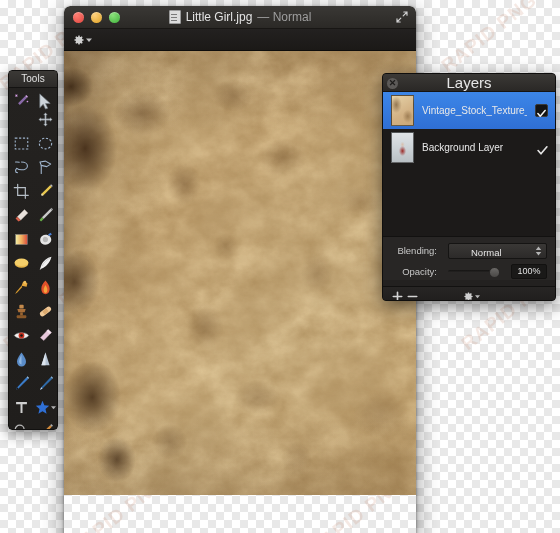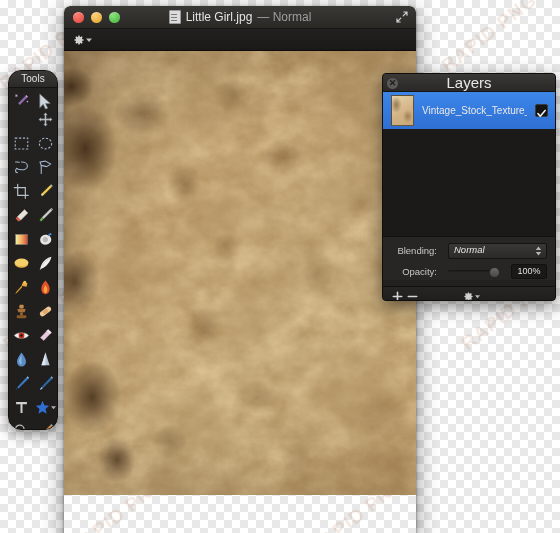--- a/index.html
+++ b/index.html
@@ -169,21 +169,21 @@
 
   
   #tools-palette {
     position: absolute;
     left: 8px;
     top: 70px;
     width: 48px;
     height: 358px;
     background: linear-gradient(to bottom, #2e2c2a 0%, #242220 6px, #201e1c 100%);
     border: 1px solid #121110;
-    border-radius: 13px;
+    border-radius: 4px;
     box-shadow: 0 4px 14px rgba(0,0,0,0.5);
     overflow: hidden;
   }
   #tools-title {
     height: 16px;
     line-height: 16px;
     text-align: center;
     font-size: 10px;
     color: #e2e2e2;
     background: linear-gradient(to bottom, #3b3936, #2c2a28);
@@ -310,23 +310,22 @@
     flex: none;
   }
   #blend-select {
     position: relative;
     flex: 1;
     height: 14px;
     background: linear-gradient(to bottom, #3a3836, #2c2a29);
     border: 1px solid #151413;
     border-radius: 2px;
     display: flex;
-    align-items: flex-start;
-    padding-left: 5px;
-    font-style: italic;
+    align-items: flex-end;
+    padding-left: 22px;
   }
   #blend-value {
     font-size: 9.5px;
     color: #e4e4e4;
   }
   #blend-arrows {
     position: absolute;
     right: 4px; top: 2px;
     color: #b4b4b4;
   }
@@ -664,20 +663,29 @@
       <div class="layer-row selected">
         <div class="layer-thumb thumb-texture"></div>
         <div class="layer-name">Vintage_Stock_Texture_1_b...</div>
         <div class="layer-check">
           <svg width="9" height="9" viewBox="0 0 10 10" style="margin:1px;">
             <path d="M1 5 L3.6 8 L9 1.6" stroke="#f4f4f4" stroke-width="1.7" fill="none" stroke-linecap="round" stroke-linejoin="round"></path>
           </svg>
         </div>
       </div>
 
+      <div class="layer-row">
+        <div class="layer-thumb thumb-portrait"></div>
+        <div class="layer-name">Background Layer</div>
+        <div class="layer-check">
+          <svg width="11" height="11" viewBox="0 0 10 10">
+            <path d="M1 5 L3.6 8 L9 1.6" stroke="#e2e2e2" stroke-width="1.5" fill="none" stroke-linecap="round" stroke-linejoin="round"></path>
+          </svg>
+        </div>
+      </div>
 
     </div>
 
     <div id="layers-controls">
 
       <div class="ctrl-row">
         <div class="ctrl-label">Blending:</div>
         <div id="blend-select">
           <span id="blend-value">Normal</span>
           <svg id="blend-arrows" width="7" height="10" viewBox="0 0 7 10">

